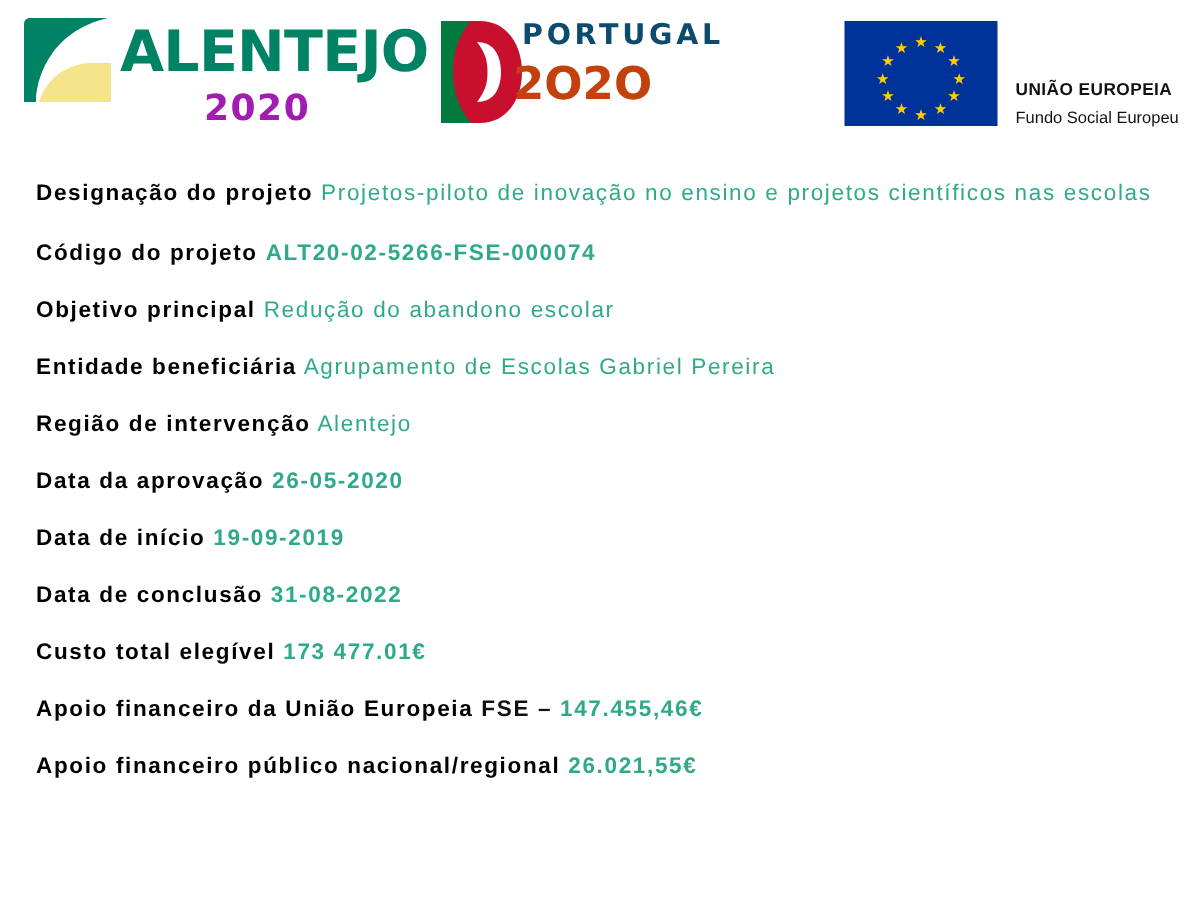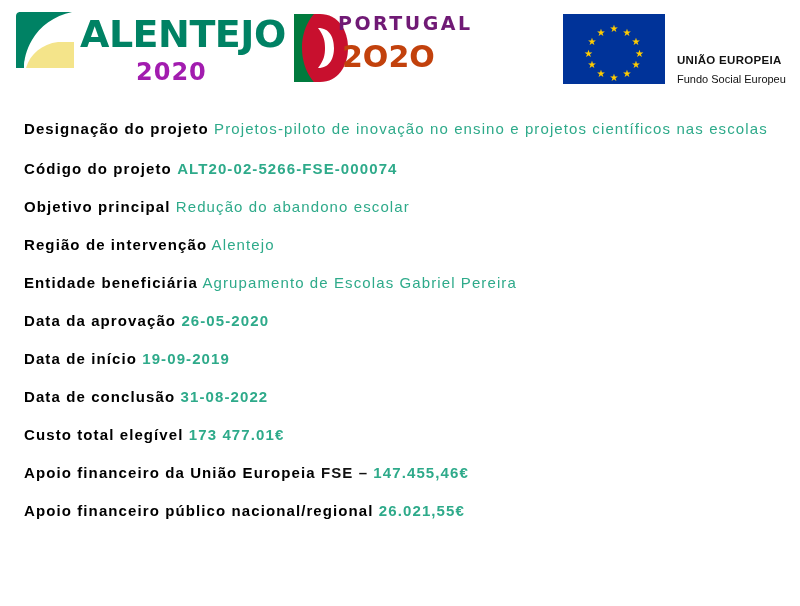--- a/index.html
+++ b/index.html
@@ -70,27 +70,27 @@
   }
   .pt-flag {
     position: absolute;
     left: 0;
     top: 4px;
     width: 62px;
     height: 76px;
   }
   .pt-word {
     position: absolute;
-    left: 48px;
+    left: 58px;
     top: 6px;
     font-family: "DejaVu Sans", sans-serif;
     font-weight: bold;
     font-size: 19px;
     letter-spacing: 2.5px;
-    color: #701a75;
+    color: #0c4a6e;
   }
   .pt-year {
     position: absolute;
     left: 52px;
     top: 24px;
     font-family: "DejaVu Sans", sans-serif;
     font-weight: bold;
     font-size: 30px;
     letter-spacing: 0px;
     color: #c2410c;
@@ -236,27 +236,27 @@
     <span class="info-label">Código do projeto</span>
     <span class="info-value bold">ALT20-02-5266-FSE-000074</span>
   </div>
 
   <div class="info-row">
     <span class="info-label">Objetivo principal</span>
     <span class="info-value">Redução do abandono escolar</span>
   </div>
 
   <div class="info-row">
+    <span class="info-label">Entidade beneficiária</span>
+    <span class="info-value">Agrupamento de Escolas Gabriel Pereira</span>
+  </div>
+
+  <div class="info-row">
     <span class="info-label">Região de intervenção</span>
     <span class="info-value">Alentejo</span>
-  </div>
-
-  <div class="info-row">
-    <span class="info-label">Entidade beneficiária</span>
-    <span class="info-value">Agrupamento de Escolas Gabriel Pereira</span>
   </div>
 
   <div class="info-row">
     <span class="info-label">Data da aprovação</span>
     <span class="info-value bold">26-05-2020</span>
   </div>
 
   <div class="info-row">
     <span class="info-label">Data de início</span>
     <span class="info-value bold">19-09-2019</span>

